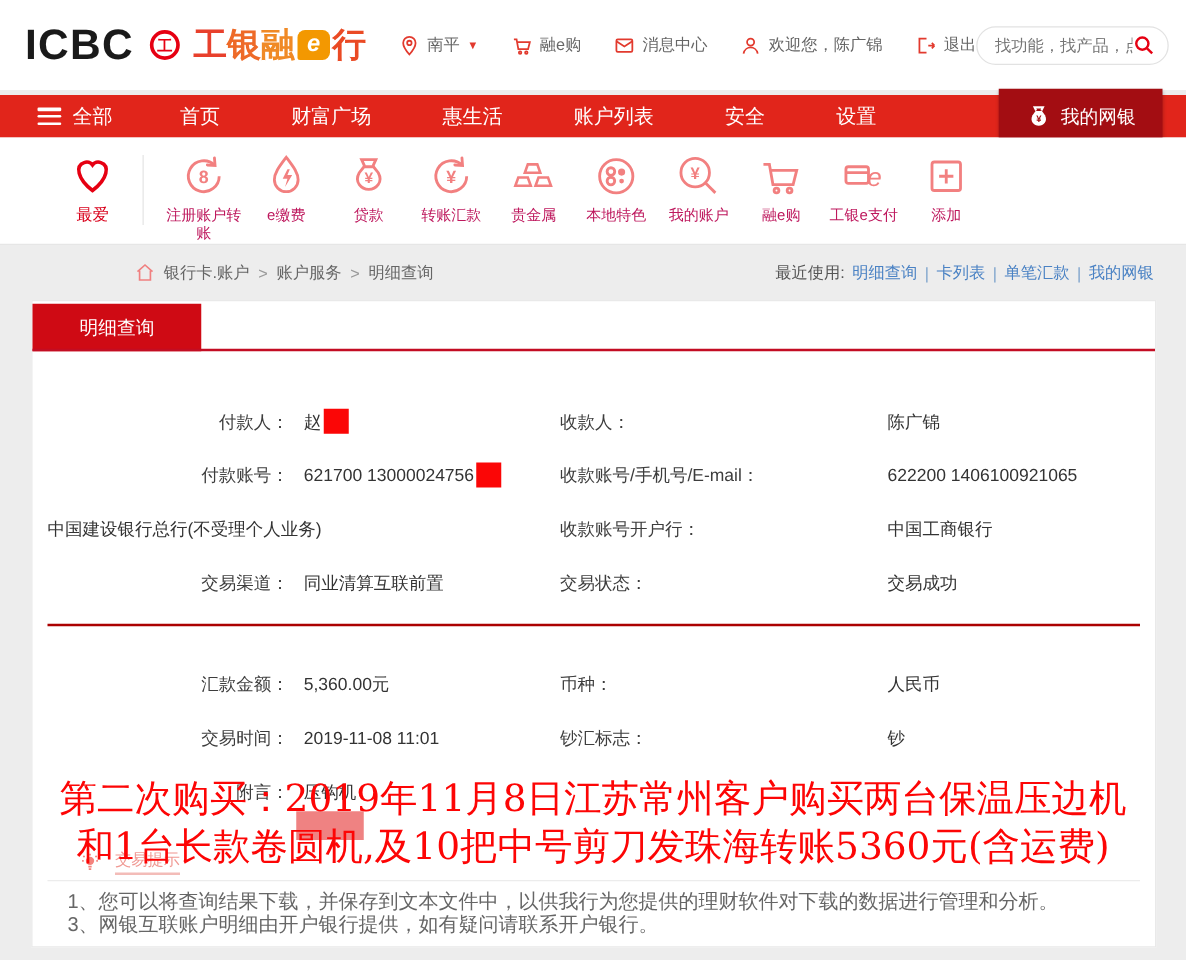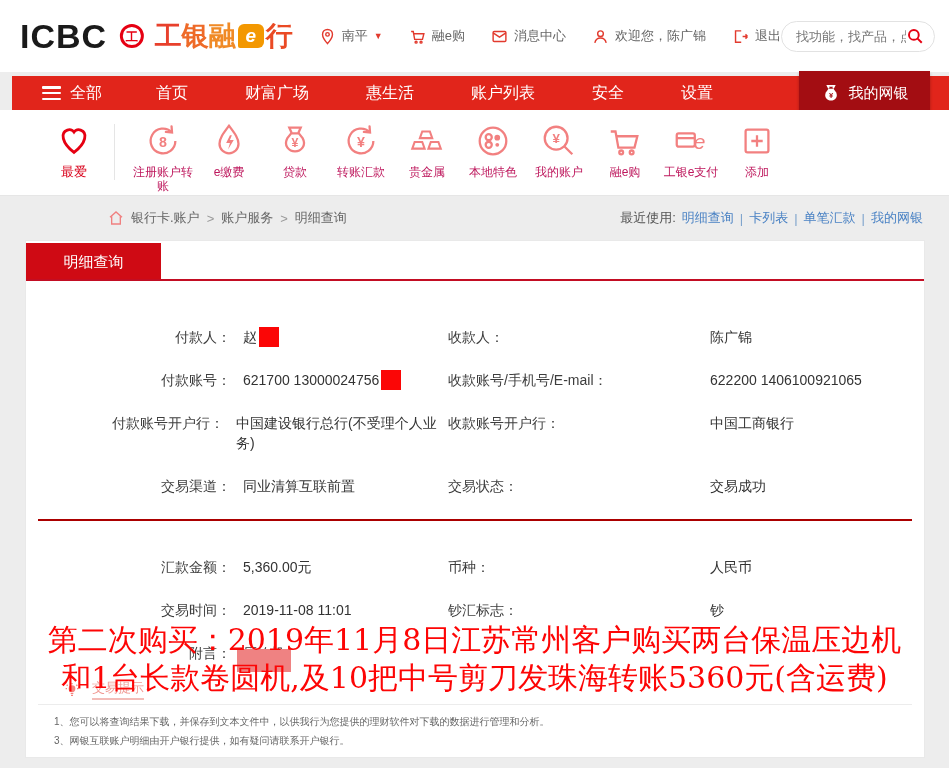--- a/index.html
+++ b/index.html
@@ -16,21 +16,21 @@
   .brand .g1 { color:#e8402c; } .brand .g2 { color:#ee6a28; } .brand .g3 { color:#f08a26; } .brand .g4 { color:#ea4a24; }
   .brand .ebub { display:inline-flex; align-items:center; justify-content:center; width:26px; height:24px; background:#f39801; color:#fff; border-radius:6px 6px 6px 2px; font-size:19px; font-style:italic; margin:0 2px; }
   .hitem { display:flex; align-items:center; gap:6px; color:#666; font-size:13px; margin-left:26px; white-space:nowrap; cursor:pointer; }
   .hitem svg { width:17px; height:17px; color:#e23a2e; }
   .caret { color:#e23a2e; font-size:9px; }
   .searchbox { margin-left:auto; width:178px; height:31px; border:1px solid #e2e2e2; border-radius:17px; display:flex; align-items:center; padding:0 10px 0 14px; background:#fff; }
   .searchbox input { border:none; outline:none; flex:1; font-size:13px; color:#444; width:110px; font-family:inherit; background:transparent; }
   .searchbox svg { width:18px; height:18px; color:#e60012; }
 
   
-  .band-nav { position:absolute; top:76px; left:12px; right:0; height:34px; background:#e1251b; display:flex; align-items:center; color:#fff; padding-left:30px; font-size:16px; }
+  .band-nav { position:absolute; top:76px; left:0; right:0; height:34px; background:#e1251b; display:flex; align-items:center; color:#fff; padding-left:30px; font-size:16px; }
   .burger { width:19px; height:14px; display:flex; flex-direction:column; justify-content:space-between; margin-right:9px; }
   .burger i { display:block; height:2.5px; background:#fff; border-radius:1px; }
   .nav-item { margin-right:57px; cursor:pointer; white-space:nowrap; }
   .nav-item.first { margin-right:54px; }
   .ribbon { position:absolute; right:19px; top:-5px; height:44px; width:131px; background:#a30d12; display:flex; align-items:center; justify-content:center; gap:8px; font-size:15px; box-shadow:0 2px 3px rgba(0,0,0,.25); cursor:pointer; }
   .ribbon svg { width:20px; height:20px; }
 
   
   .band-quick { position:absolute; top:110px; left:0; right:0; height:86px; background:#fff; display:flex; align-items:flex-start; padding:12px 0 0 42px; border-bottom:1px solid #e6e6e6; }
   .q-item { width:64px; display:flex; flex-direction:column; align-items:center; text-align:center; cursor:pointer; margin-right:2px; }
@@ -64,21 +64,21 @@
   .fr .lbl { width:250px; text-align:left; color:#3d3d3d; }
   .val { padding-left:12px; color:#333; }
   .redact { display:inline-block; width:20px; height:20px; background:#fb0606; vertical-align:-5px; margin-left:2px; }
   .red-divider { height:0; border-top:2px solid #ab0000; margin:15px 12px 36px 12px; }
 
   
   .tips { position:absolute; left:12px; right:12px; bottom:5px; }
   .tips-head { display:flex; align-items:center; gap:12px; padding-left:26px; margin-bottom:4px; }
   .tips-head svg { width:16px; height:16px; color:#f4837d; }
   .tips-title { font-size:13px; color:#f09a94; border-bottom:2px solid #f3bcb8; padding-bottom:1px; }
-  .tips-list { border-top:1px solid #ececec; padding:7px 0 2px 16px; font-size:10px; color:#666; line-height:19px; }
+  .tips-list { border-top:1px solid #ececec; padding:7px 0 2px 16px; font-size:16px; color:#666; line-height:19px; }
 
   
   .annotation { position:absolute; top:621px; left:0; width:949px; z-index:6; text-align:center; color:#fd0505; font-family:"DejaVu Serif","Liberation Serif",serif; font-size:30px; line-height:38px; pointer-events:none; }
   .annotation .al { position:relative; z-index:2; white-space:nowrap; }
   .anno-box { position:absolute; left:237px; top:28px; width:54px; height:23px; background:#ef8282; z-index:1; }
 </style>
 </head>
 <body>
 
 <div class="page">
@@ -310,21 +310,20 @@
             <span class="lbl">付款账号：</span>
             <span class="val"><span>621700 13000024756</span><span class="redact"></span></span>
           </span>
         <span class="fr">
             <span class="lbl">收款账号/手机号/E-mail：</span>
             <span class="val">622200 1406100921065</span>
           </span>
       </div>
       <div class="frow">
         <span class="fl">
-            <span class="lbl">付款账号开户行：</span>
             <span class="val">中国建设银行总行(不受理个人业务)</span>
           </span>
         <span class="fr">
             <span class="lbl">收款账号开户行：</span>
             <span class="val">中国工商银行</span>
           </span>
       </div>
       <div class="frow">
         <span class="fl">
             <span class="lbl">交易渠道：</span>

